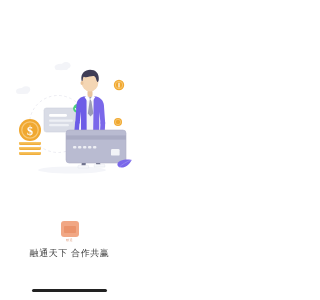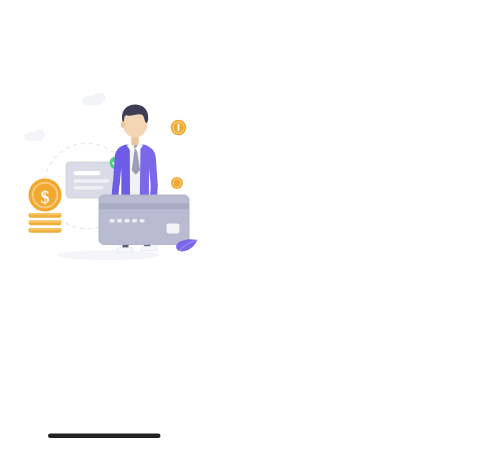--- a/index.html
+++ b/index.html
@@ -188,18 +188,25 @@
         <circle cx="119" cy="35" r="3.7" fill="none" stroke="#f8c977" stroke-width="0.9"></circle>
         <rect x="118.4" y="32.5" width="1.2" height="5" rx="0.6" fill="#ffffff"></rect>
       </g>
       <g>
         <circle cx="118" cy="72" r="4" fill="#f0a830"></circle>
         <circle cx="118" cy="72" r="2.7" fill="none" stroke="#f8c977" stroke-width="0.8"></circle>
       </g>
     </svg>
   </div>
 
+  <div class="brand-block">
+    <div class="logo-mark">
+      <div class="logo-inner"></div>
+    </div>
+    <div class="logo-sub">融通</div>
+    <div class="tagline">融通天下 合作共赢</div>
+  </div>
 
   <div class="home-indicator-wrap">
     <div class="home-indicator"></div>
   </div>
 
 </div>
 
 </body></html>

